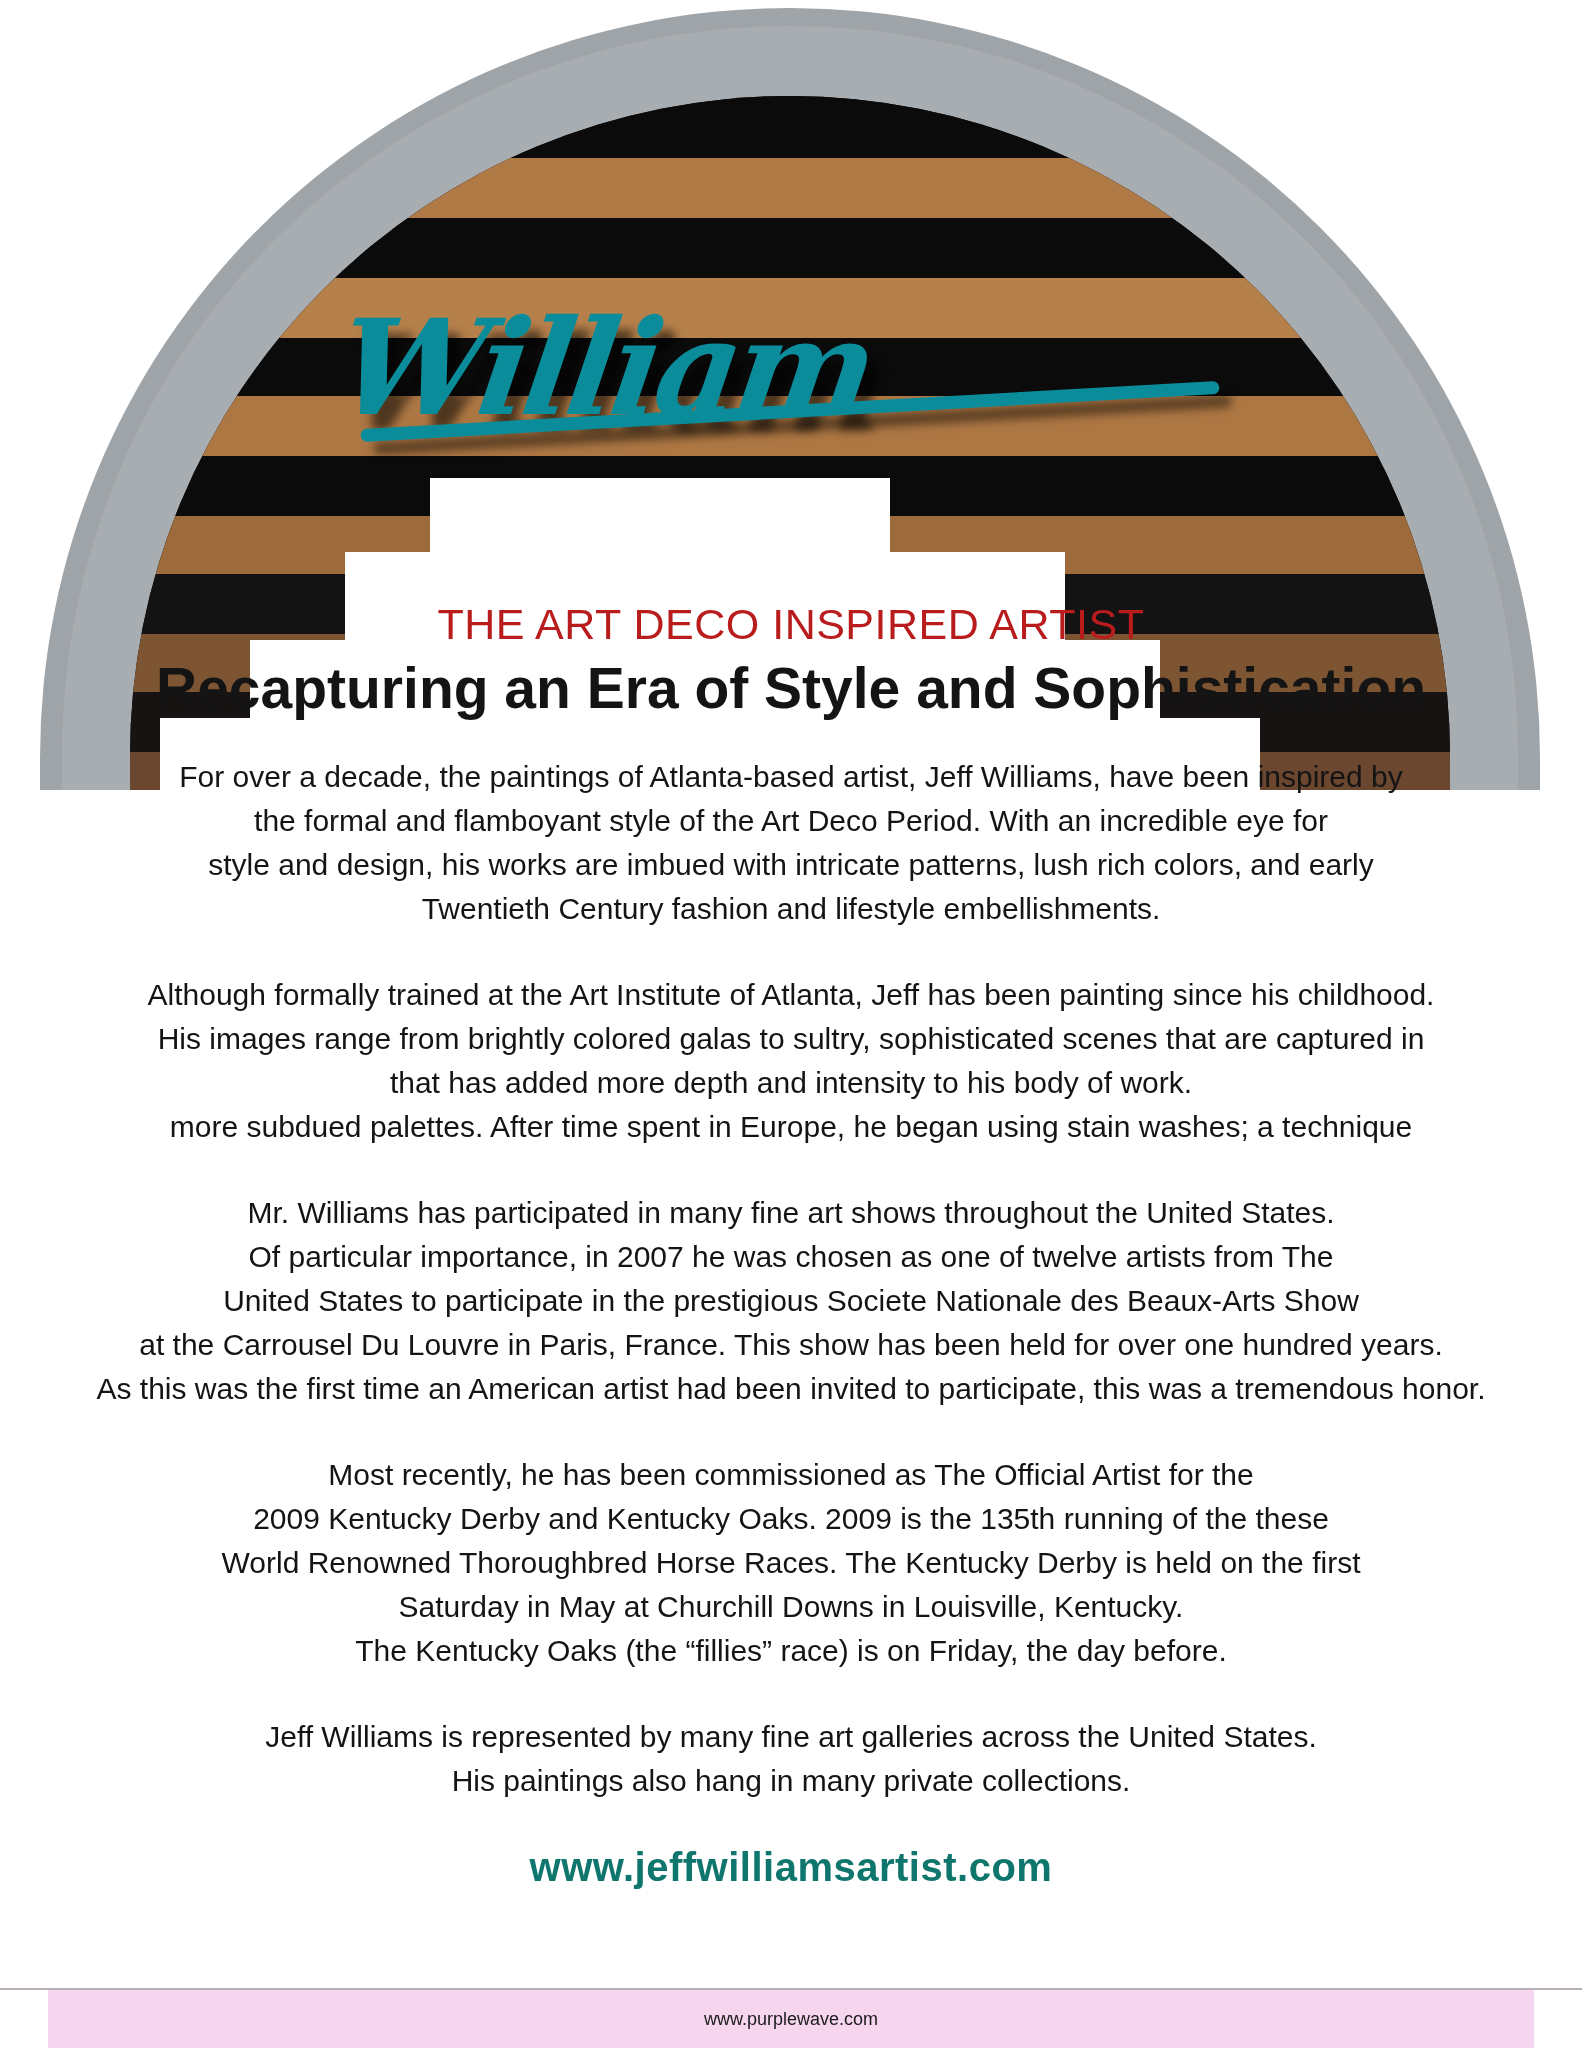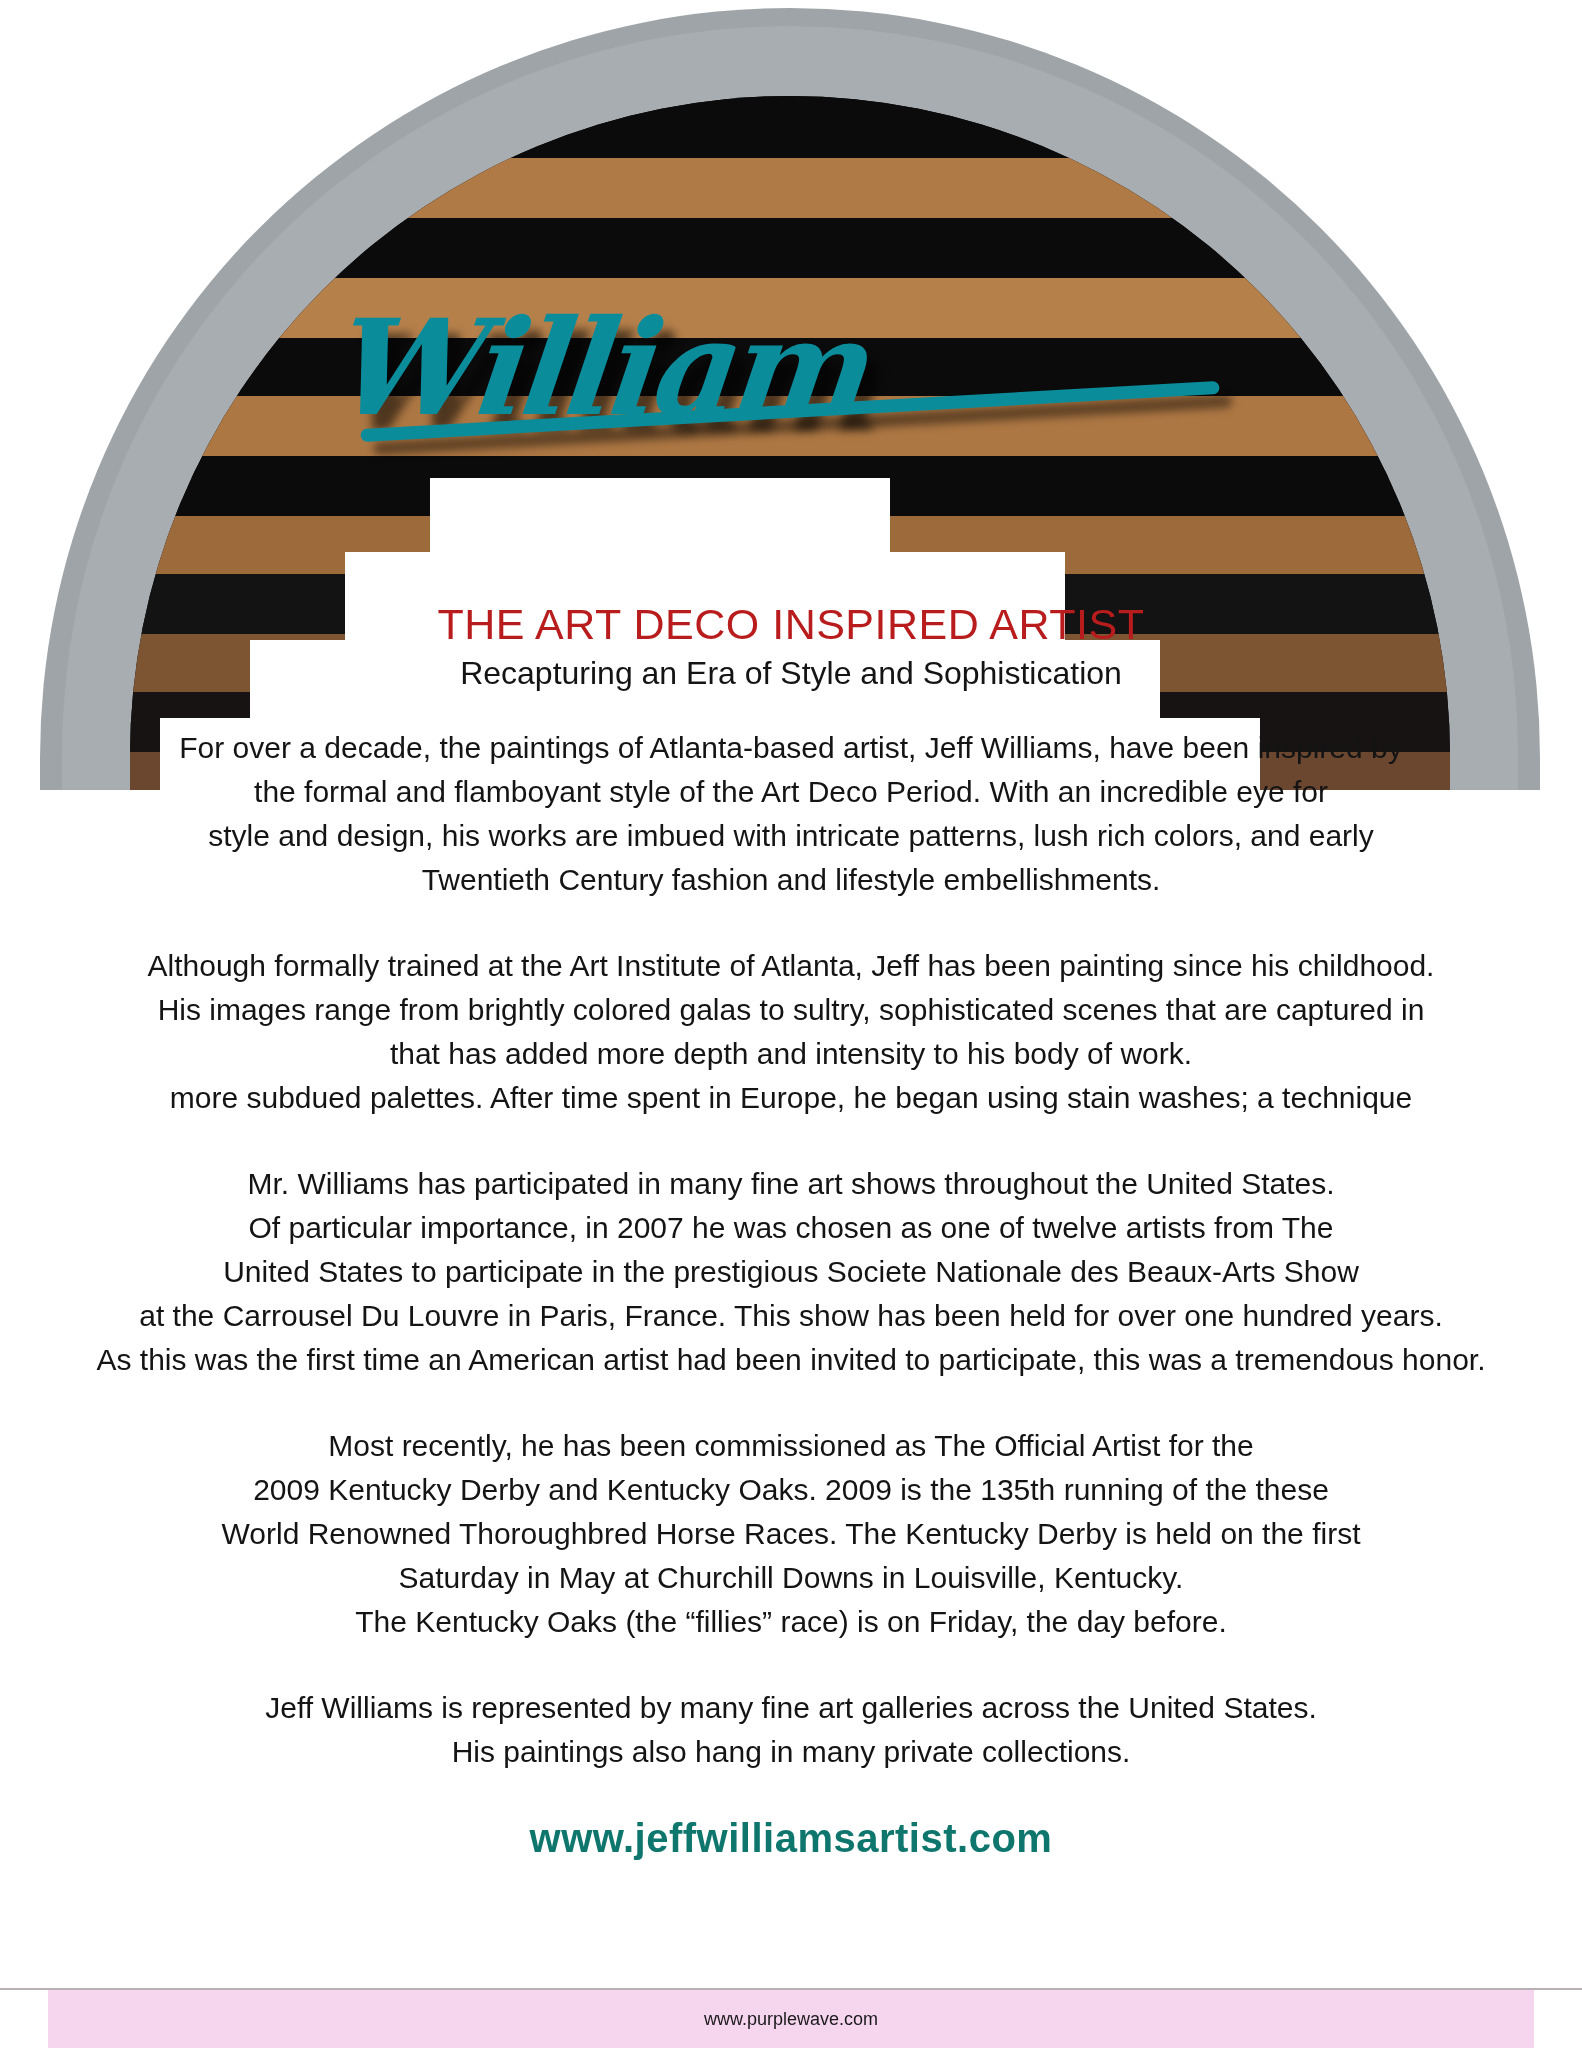--- a/index.html
+++ b/index.html
@@ -131,22 +131,22 @@
     font-family: "Liberation Sans", sans-serif;
   }
   .headline {
     font-size: 43px;
     letter-spacing: 0.5px;
     margin: 0 0 6px 0;
     font-weight: 400;
     color: #b91c1c;
   }
   .subhead {
-    font-size: 32px;
-    font-weight: 400;
+    font-size: 57px;
+    font-weight: 700;
     margin: 0 0 34px 0;
     color: #141414;
   }
   .para {
     font-size: 30px;
     line-height: 44px;
     margin: 0 0 42px 0;
     color: #141414;
   }
   .para div { white-space: nowrap; }

